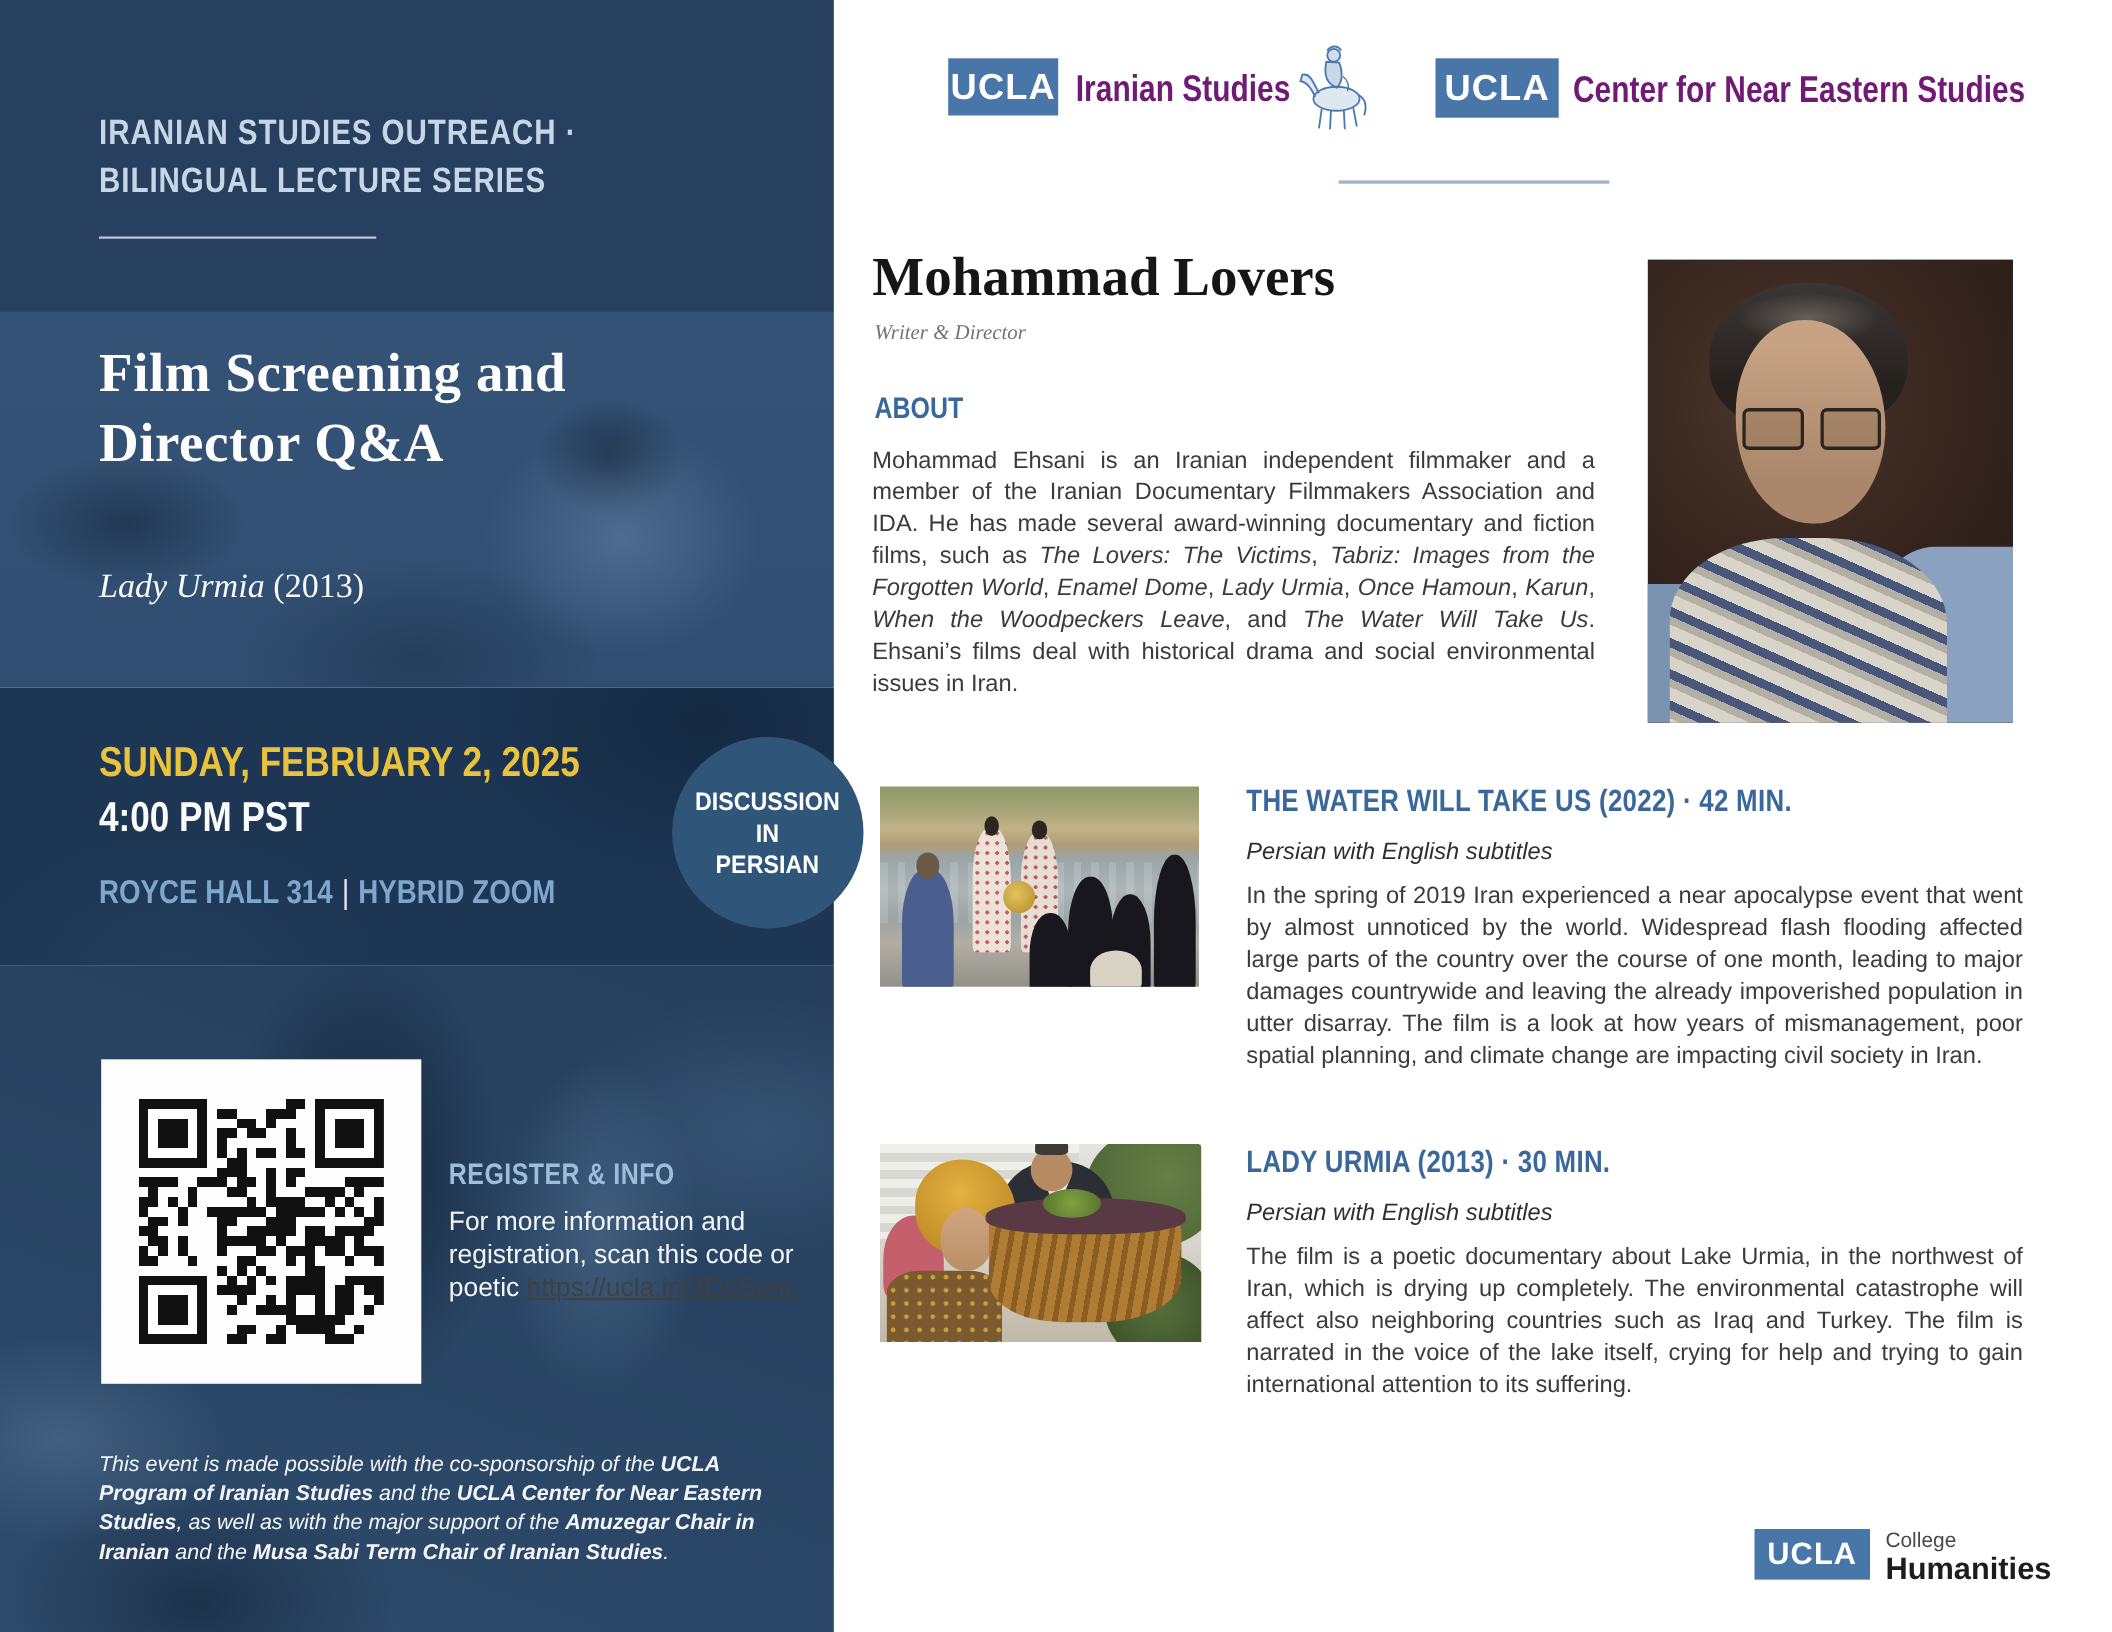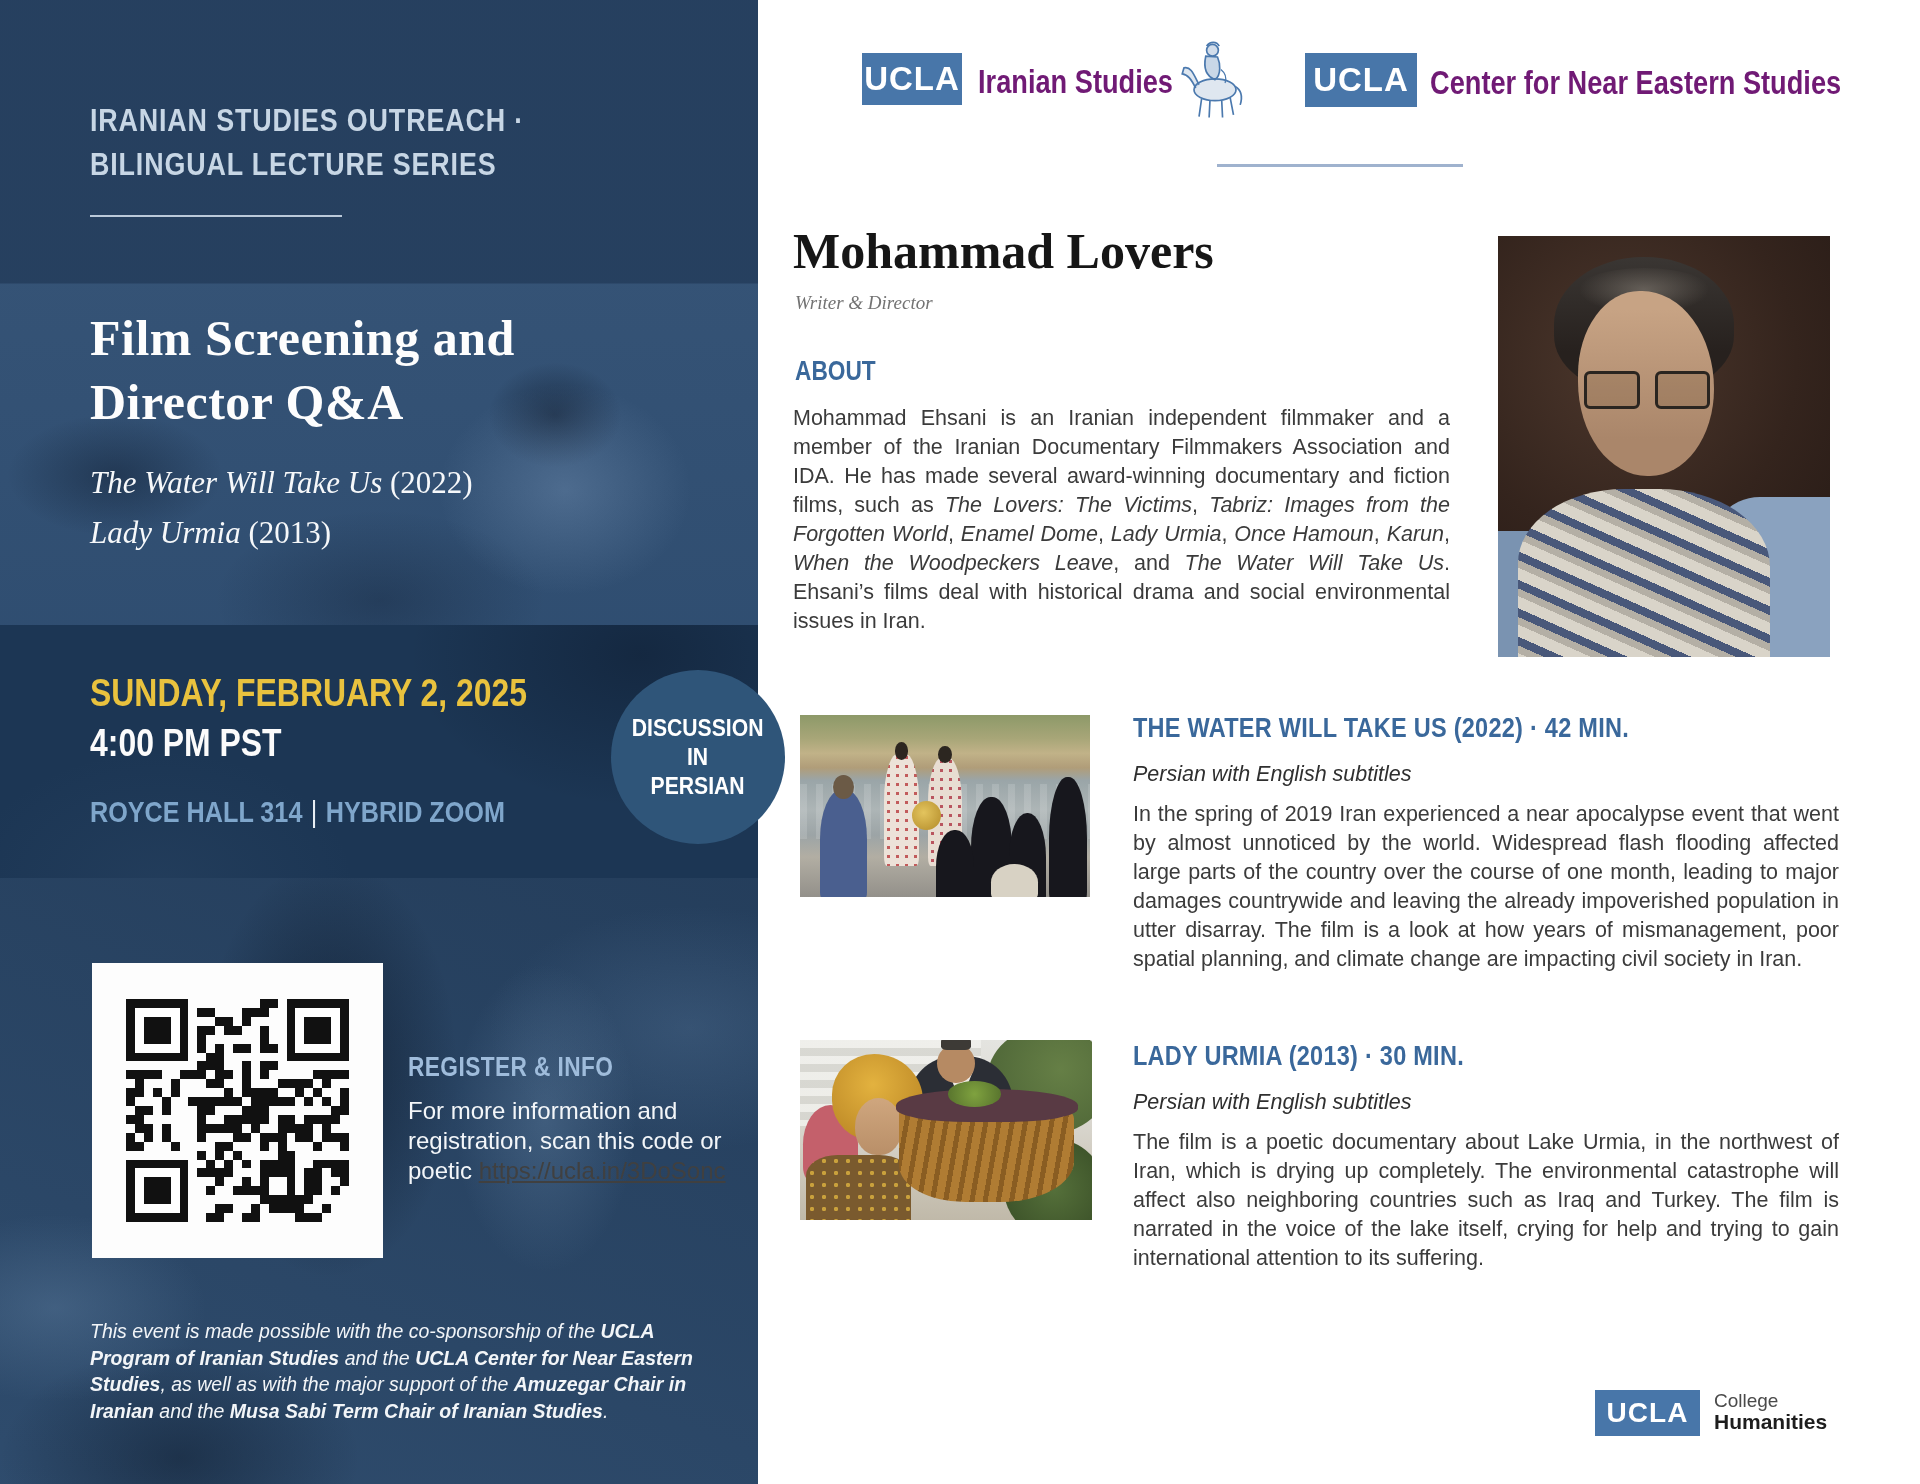--- a/index.html
+++ b/index.html
@@ -143,21 +143,21 @@
   .face-w{ left:19%; top:32%; width:16%; height:32%; background:linear-gradient(#cfa67e,#b98f68); border-radius:50% 50% 46% 46%; }
   .dress{ left:2%; bottom:-2%; width:36%; height:38%;
     background:#7a5a2e radial-gradient(circle,#caa13c 2px,transparent 2.3px); background-size:12px 12px; border-radius:30% 30% 0 0;}
   .basket{ left:34%; top:36%; width:60%; height:54%;
     background:repeating-linear-gradient(100deg,#b07c33 0 8px,#8a5d22 8px 13px); border-radius:10% 14% 42% 38%; }
   .basket::before{content:"";position:absolute;left:-2%;top:-16%;width:104%;height:34%;background:#593a44;border-radius:50% 50% 40% 40%;}
   .basket::after{content:"";position:absolute;left:28%;top:-24%;width:30%;height:26%;background:radial-gradient(circle,#7fa23f,#55702c);border-radius:50%;}
   
   .hum-box { left:1595px; top:1390px; width:105px; height:46px; font-size:28px; }
   .hum-college { position:absolute; left:1714px; top:1390px; font-size:19px; color:#4a4a4a; }
-  .hum-label { position:absolute; left:1714px; top:1410px; font-size:21px; font-weight:bold; color:#1d1d1d; }
+  .hum-label { position:absolute; left:1714px; top:1410px; font-size:28px; font-weight:bold; color:#1d1d1d; }
   .abs { position:absolute; }
 </style>
 </head>
 <body>
 
 <div class="page">
 
   <aside class="sidebar">
     <div class="sb-top"></div>
     <div class="sb-band"></div>
@@ -166,21 +166,21 @@
     <div class="sb-content kicker">
       <span class="condensed">IRANIAN STUDIES OUTREACH  ·</span><br>
       <span class="condensed">BILINGUAL LECTURE SERIES</span>
     </div>
     <div class="sb-content sb-divider"></div>
     <h1 class="sb-content sb-title">
       <span>Film Screening and</span><br>
       <span>Director Q&amp;A</span>
     </h1>
     <div class="sb-content sb-films">
-      <span><i>The Water Will Take Us </i>(2022)</span><br>
+      <br>
       <span><i>Lady Urmia </i>(2013)</span>
     </div>
 
     <div class="sb-content date-line">
       <span class="condensed">SUNDAY, FEBRUARY 2, 2025</span>
     </div>
     <div class="sb-content time-line">
       <span class="condensed">4:00 PM PST</span>
     </div>
     <div class="sb-content loc-line">

